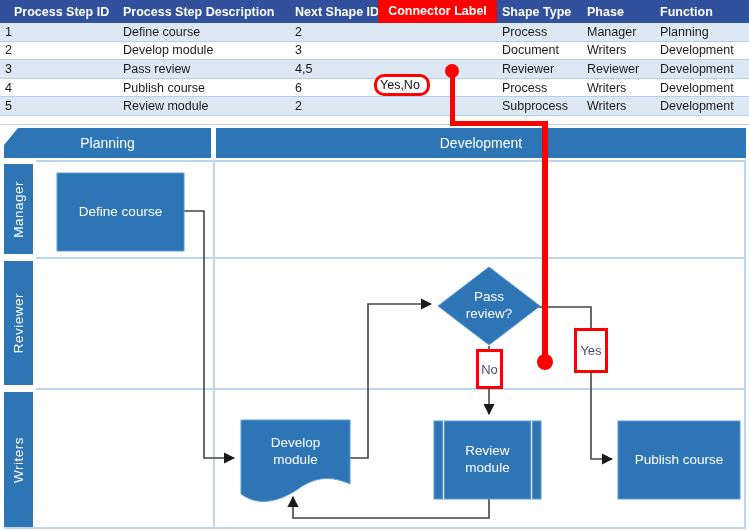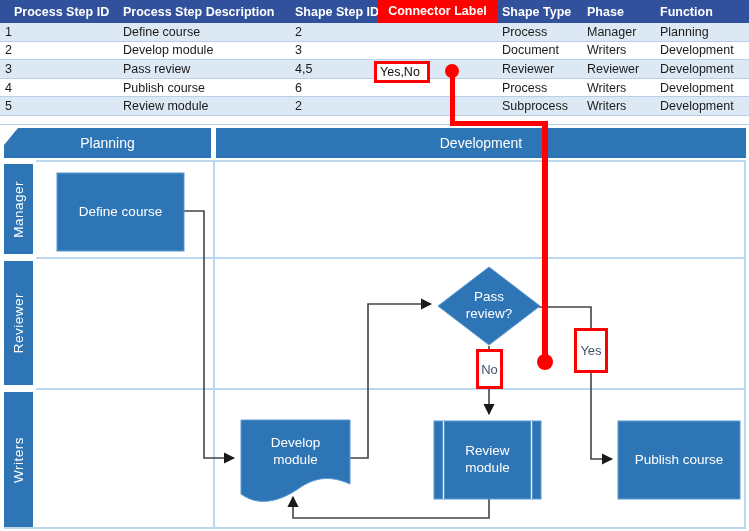--- a/index.html
+++ b/index.html
@@ -48,21 +48,21 @@
 </style>
 </head>
 <body>
 
 <div id="stage">
 
   <div class="tbl">
     <div class="trow thead">
       <div class="tc">Process Step ID</div>
       <div class="tc">Process Step Description</div>
-      <div class="tc">Shape Step ID</div>
+      <div class="tc">Next Shape ID</div>
       <div class="tc"></div>
       <div class="tc">Shape Type</div>
       <div class="tc">Phase</div>
       <div class="tc">Function</div>
       <div class="redcell">Connector Label</div>
     </div>
 
     <div class="trow tbody banded">
       <div class="tc">1</div>
       <div class="tc">Define course</div>
@@ -169,21 +169,21 @@
   <div class="shape-label" style="left:241px;top:420px;width:109px;height:64px;">
       <span class="inner">Develop module</span>
     </div>
   <div class="shape-label" style="left:434px;top:421px;width:107px;height:78px;">
       <span class="inner">Review module</span>
     </div>
   <div class="shape-label" style="left:618px;top:421px;width:122px;height:78px;">
       <span class="inner" style="max-width:110px;">Publish course</span>
     </div>
 
-  <div class="red-box" id="yesno-box" style="left:374px;top:61px;width:56px;height:22px;">
+  <div class="red-box" id="yesno-box" style="left:374px;top:74px;width:56px;height:22px;border-radius:10px;">
     <span>Yes,No</span>
   </div>
 
   <div class="red-dot" style="left:445px;top:64px;width:14px;height:14px;"></div>
   <div class="red-seg" style="left:450px;top:71px;width:5px;height:53px;"></div>
   <div class="red-seg" style="left:450px;top:121px;width:98px;height:5px;"></div>
   <div class="red-seg" style="left:542px;top:121px;width:6px;height:241px;"></div>
   <div class="red-dot" style="left:537px;top:354px;width:16px;height:16px;"></div>
 
   <div class="red-box" style="left:476px;top:349px;width:27px;height:40px;">

